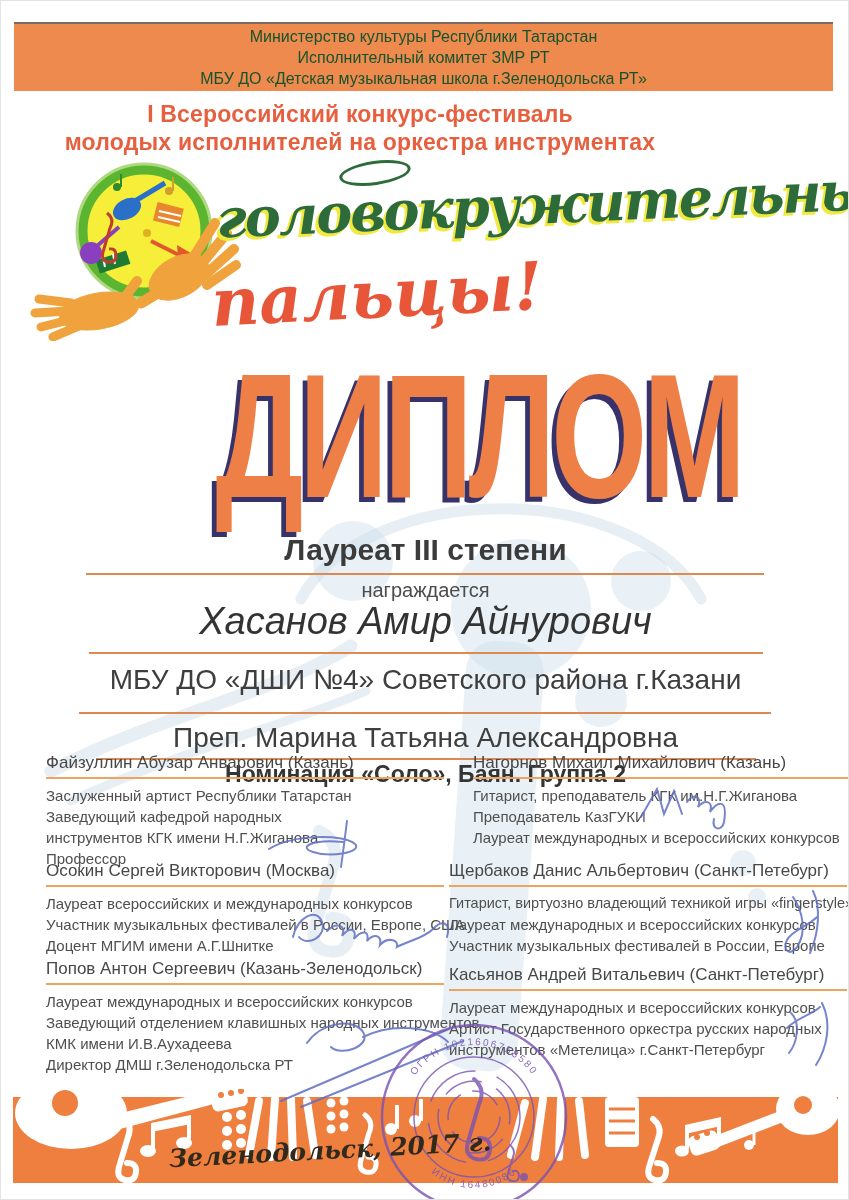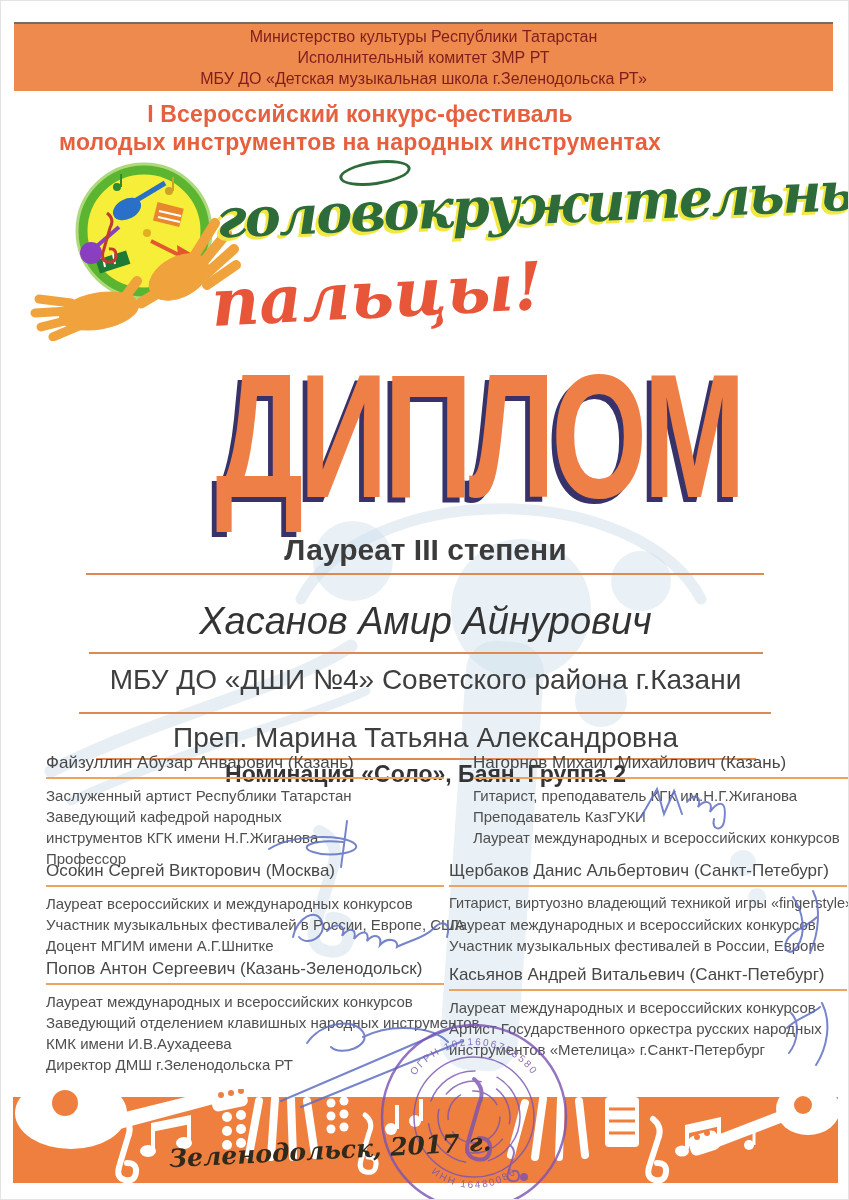--- a/index.html
+++ b/index.html
@@ -2,21 +2,21 @@
 <html><head>
 <meta charset="utf-8">
 <style>
   html,body{margin:0;padding:0;background:#ffffff;}
   .page{position:relative;width:849px;height:1200px;margin:0 auto;background:#fff;
         font-family:"Liberation Sans",sans-serif;overflow:hidden;border:1px solid #e3e3e3;box-sizing:border-box;}
   .abs{position:absolute;}
   
   .top-band{left:13px;top:23px;width:819px;height:67px;background:#ee8a4e;
             display:flex;flex-direction:column;justify-content:center;text-align:center;
-            color:#7f1d1d;font-size:16px;line-height:21px;box-shadow:0 -2px 0 #7c6a5c;}
+            color:#14532d;font-size:16px;line-height:21px;box-shadow:0 -2px 0 #7c6a5c;}
   
   .festival{left:0;top:99px;width:718px;text-align:center;color:#e65f3e;
             font-size:23px;line-height:28px;font-weight:bold;letter-spacing:.2px;}
   
   .script1{left:215px;top:172px;width:625px;text-align:center;white-space:nowrap;
            font-family:"DejaVu Serif",serif;font-style:italic;font-weight:bold;font-size:54px;
            color:#2e6b3a;letter-spacing:-2px;transform:rotate(-2.5deg);
            text-shadow:-3px 3px 0 #f1e93f;}
   .script2{left:210px;top:256px;width:270px;text-align:center;white-space:nowrap;
            font-family:"DejaVu Serif",serif;font-style:italic;font-weight:bold;font-size:66px;
@@ -72,21 +72,21 @@
   </svg>
 
   <div class="abs top-band">
     <div>Министерство культуры Республики Татарстан</div>
     <div>Исполнительный комитет ЗМР РТ</div>
     <div>МБУ ДО «Детская музыкальная школа г.Зеленодольска РТ»</div>
   </div>
 
   <div class="abs festival" style="z-index:2;">
     <div>I Всероссийский конкурс-фестиваль</div>
-    <div>молодых инструментов на народных инструментах</div>
+    <div>молодых исполнителей на оркестра инструментах</div>
   </div>
 
   <svg class="abs svg-layer" style="left:28px;top:160px;z-index:2;" width="215" height="180" viewBox="0 0 215 180">
     <circle cx="115" cy="70" r="66" fill="none" stroke="#9ad05e" stroke-width="5" opacity="0.8"></circle>
     <circle cx="115" cy="70" r="61" fill="#f6ee39" stroke="#5cb531" stroke-width="9"></circle>
 
     <g>
       <ellipse cx="98" cy="48" rx="15" ry="10" fill="#2a70c8" transform="rotate(-28 98 48)"></ellipse>
       <line x1="106" y1="40" x2="136" y2="22" stroke="#2a70c8" stroke-width="5"></line>
       <rect x="126" y="44" width="27" height="19" fill="#e8872e" transform="rotate(14 139 53)"></rect>
@@ -124,20 +124,21 @@
   </svg>
 
   <div class="abs halo" style="z-index:2;"></div>
   <div class="abs script1" style="z-index:2;">головокружительные</div>
   <div class="abs script2" style="z-index:2;">пальцы!</div>
 
   <div class="abs diploma" style="z-index:2;">ДИПЛОМ</div>
 
   <div class="abs center degree" style="z-index:2;">Лауреат III степени</div>
   <div class="abs uline" style="left:85px;top:572px;width:678px;z-index:2;"></div>
+  <div class="abs center label" style="z-index:2;">награждается</div>
   <div class="abs center recipient" style="z-index:2;">Хасанов Амир Айнурович</div>
   <div class="abs uline" style="left:88px;top:651px;width:674px;z-index:2;"></div>
   <div class="abs center school" style="z-index:2;">МБУ ДО «ДШИ №4» Советского района г.Казани</div>
   <div class="abs uline" style="left:78px;top:711px;width:692px;z-index:2;"></div>
   <div class="abs center teacher" style="z-index:2;">Преп. Марина Татьяна Александровна</div>
   <div class="abs uline" style="left:95px;top:757px;width:660px;z-index:2;"></div>
   <div class="abs center nomination" style="z-index:2;">Номинация «Соло», Баян. Группа 2</div>
 
   <div class="abs jury" style="left:45px;top:752px;z-index:2;">
     <div class="jname">Файзуллин Абузар Анварович (Казань)</div>

